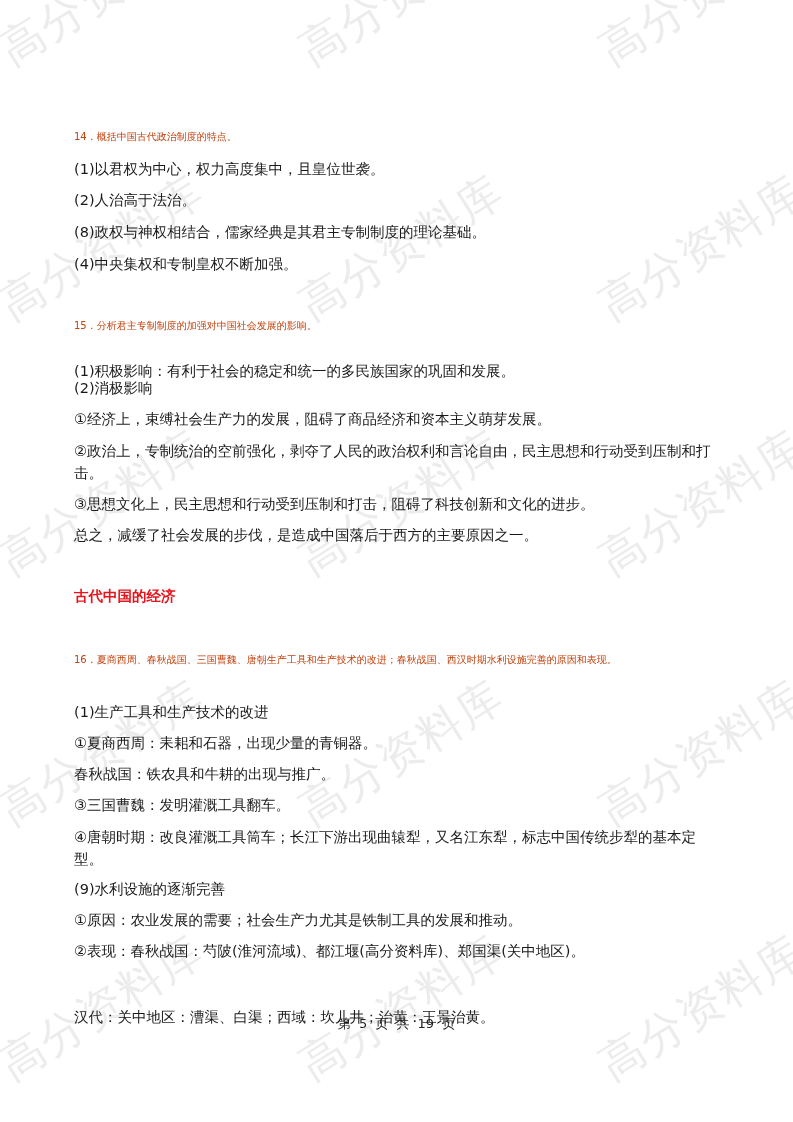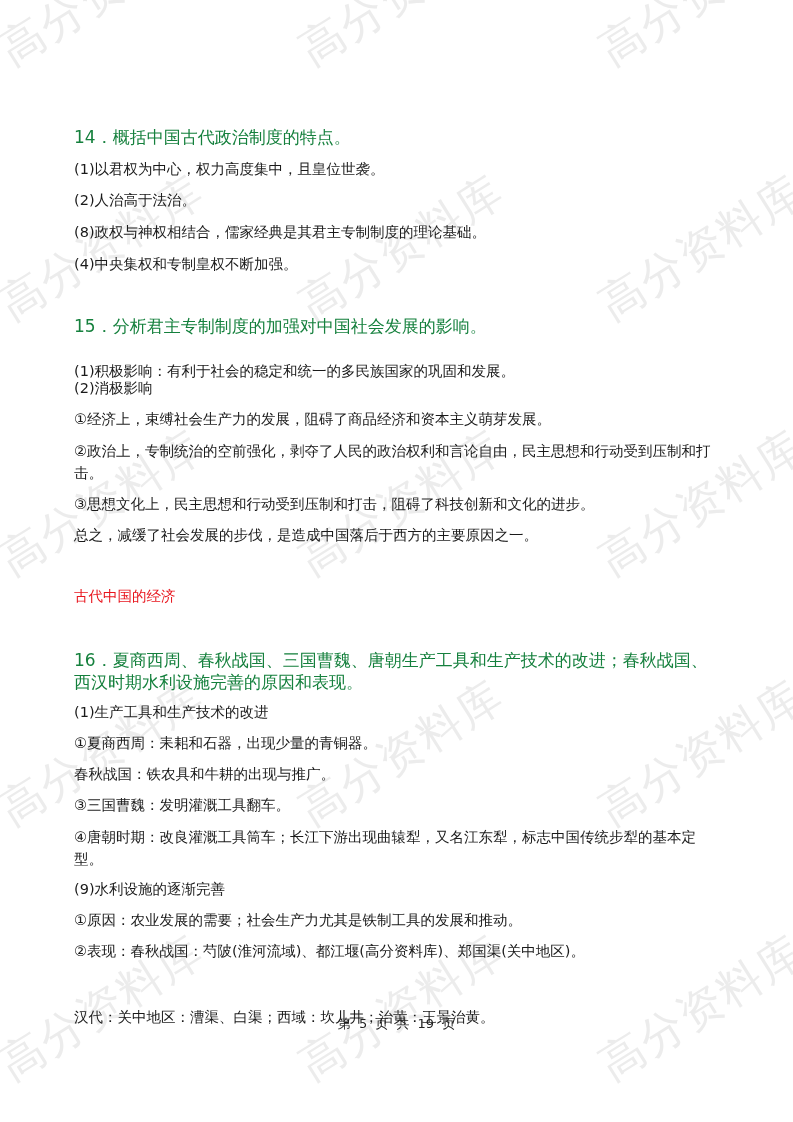--- a/index.html
+++ b/index.html
@@ -9,25 +9,25 @@
       color: #1a1a1a;
     }
     .wm-layer { position: absolute; inset: 0; pointer-events: none; z-index: 0; }
     .wm {
       position: absolute; font-size: 44px; color: #ececec; white-space: nowrap;
       transform: rotate(-32deg); transform-origin: left bottom; letter-spacing: 2px;
       font-family: "DejaVu Sans", sans-serif; font-weight: 300;
     }
     .content { position: absolute; left: 74px; top: 0; width: 650px; z-index: 1; }
     .q {
-      position: absolute; left: 0; width: 650px; color: #15803d; font-size: 17px; line-height: 22px;
+      position: absolute; left: 0; width: 650px; color: #c2410c; font-size: 10px; line-height: 22px;
     }
     .p { position: absolute; left: 0; width: 650px; font-size: 14.5px; line-height: 22px; }
     .section {
-      position: absolute; left: 0; color: #e8141c; font-weight: normal; font-size: 14.5px;
+      position: absolute; left: 0; color: #e8141c; font-weight: bold; font-size: 14.5px;
     }
     .footer {
       position: absolute; top: 1015px; left: 0; width: 793px; text-align: center;
       font-size: 13px; color: #222; z-index: 1; word-spacing: 4px;
     }
   </style>
 </head>
 <body>
 
 <div class="wm-layer" id="wm-layer">

